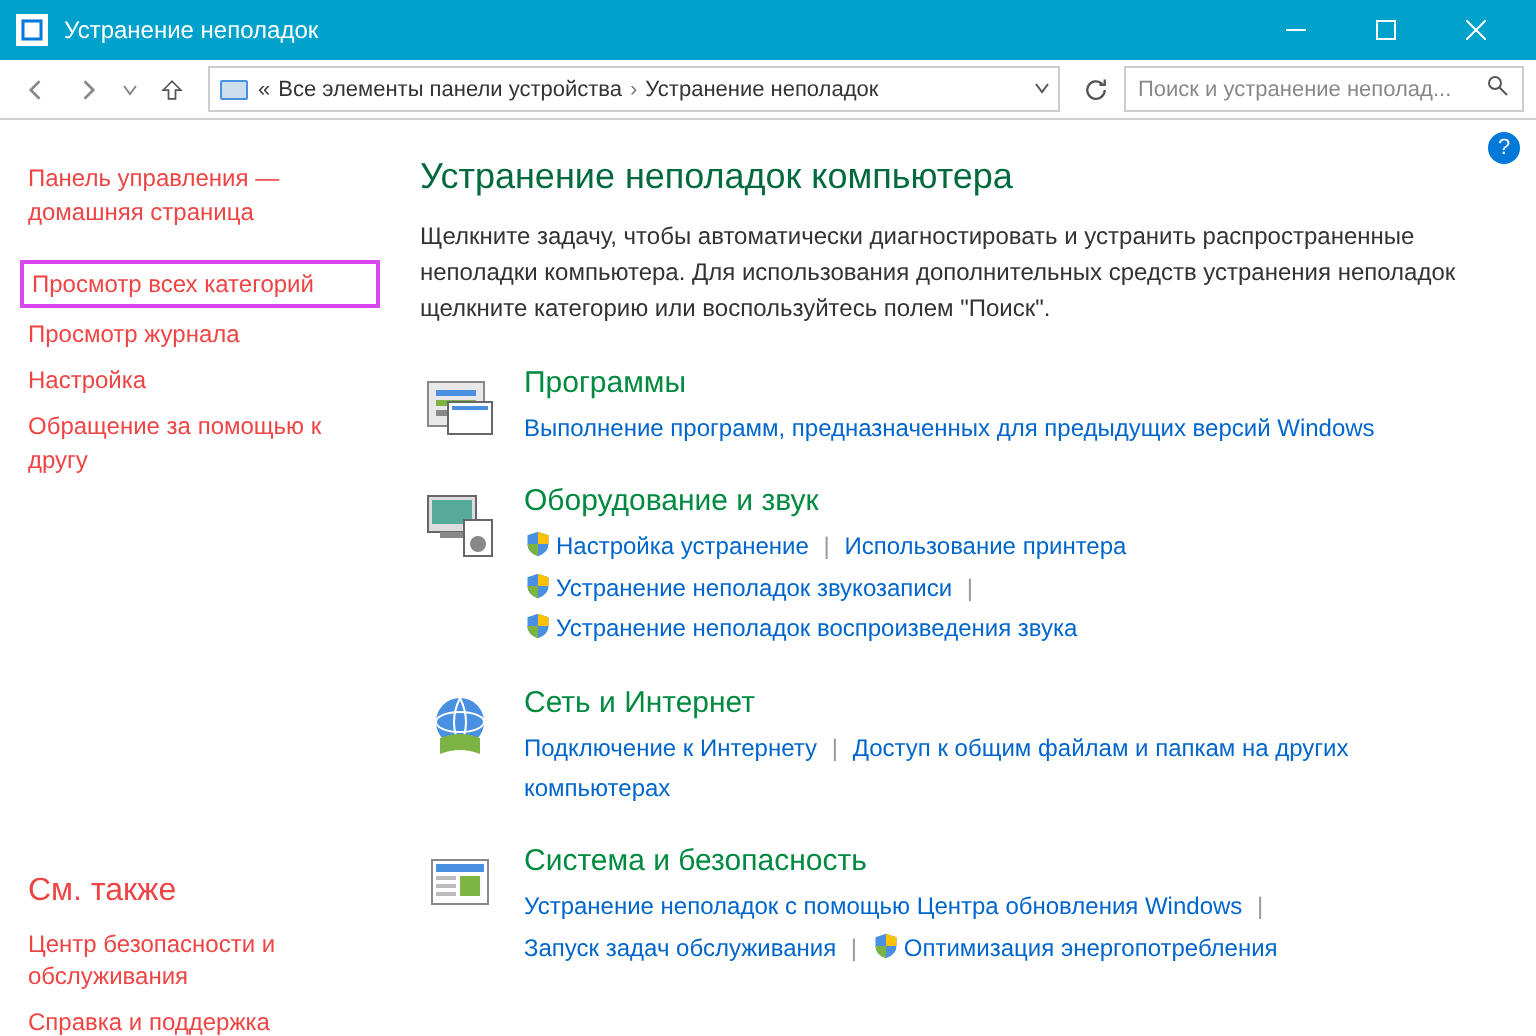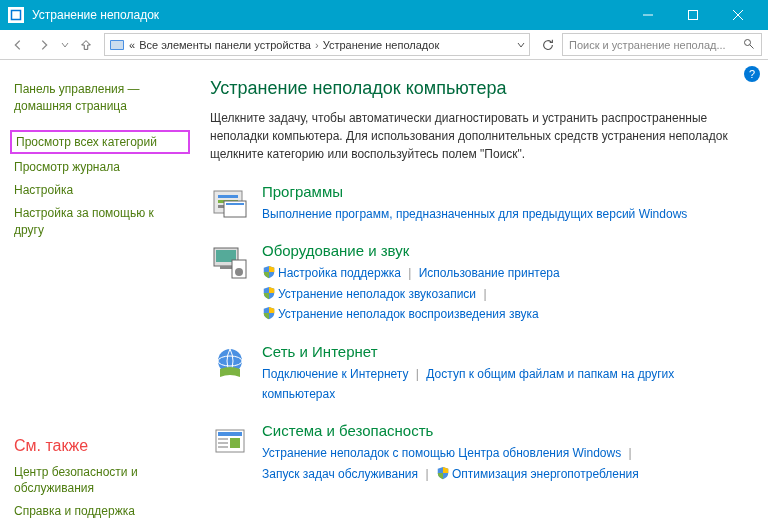--- a/index.html
+++ b/index.html
@@ -23,21 +23,21 @@
 .address .addr-spacer { flex: 1; }
 .address .addr-drop { color: #555; cursor: pointer; }
 .refresh { width: 24px; height: 23px; display: flex; align-items: center; justify-content: center; cursor: pointer; color: #555; }
 .search { width: 200px; height: 23px; border: 1px solid #ccc; display: flex; align-items: center; padding: 0 6px; font-size: 11px; color: #888; }
 .search .s-icon { margin-left: auto; color: #555; }
 
 .content { display: flex; height: calc(100% - 60px); position: relative; }
 .help-icon { position: absolute; top: 6px; right: 8px; width: 16px; height: 16px; border-radius: 50%; background: #0078d7; color: #fff; font-size: 11px; display: flex; align-items: center; justify-content: center; cursor: pointer; }
 
 .sidebar { width: 200px; padding: 18px 14px; font-size: 12px; }
-.sidebar a { display: block; color: #4d7c0f; text-decoration: none; padding: 3px 0; line-height: 1.4; }
+.sidebar a { display: block; color: #ef4444; text-decoration: none; padding: 3px 0; line-height: 1.4; }
 .sidebar .highlighted { border: 2px solid #d946ef; padding: 2px 4px; margin: 2px -4px; }
 .sidebar .see-also { margin-top: 195px; color: #ef4444; font-size: 16px; margin-bottom: 6px; }
 
 .main { flex: 1; padding: 18px 20px 18px 10px; font-size: 12px; overflow-y: auto; }
 .main h1 { font-size: 18px; font-weight: normal; color: #006a3d; margin-bottom: 10px; }
 .main .desc { font-size: 12px; color: #333; line-height: 1.5; margin-bottom: 20px; }
 
 .category { display: flex; gap: 12px; margin-bottom: 18px; justify-content: center; }
 .cat-icon { width: 40px; height: 40px; flex-shrink: 0; display: flex; align-items: center; justify-content: center; }
 .cat-icon svg { width: 40px; height: 40px; }
@@ -131,21 +131,21 @@
 
 <div class="content">
   <div class="help-icon">?</div>
 
   <div class="sidebar">
     <a>Панель управления — домашняя страница</a>
     <div style="height:10px"></div>
     <a class="highlighted">Просмотр всех категорий</a>
     <a>Просмотр журнала</a>
     <a>Настройка</a>
-    <a>Настройка за помощью к другу</a>
+    <a>Обращение за помощью к другу</a>
 
     <div class="see-also">См. также</div>
     <a>Центр безопасности и обслуживания</a>
     <a>Справка и поддержка</a>
 
   </div>
 
   <div class="main">
     <h1>Устранение неполадок компьютера</h1>
     <p class="desc">Щелкните задачу, чтобы автоматически диагностировать и устранить распространенные неполадки компьютера. Для использования дополнительных средств устранения неполадок щелкните категорию или воспользуйтесь полем "Поиск".</p>
@@ -179,21 +179,21 @@
             <circle cx="29" cy="30" r="4" fill="#888"></circle>
           </svg>
       </div>
       <div class="cat-body">
         <div class="cat-title">Оборудование и звук</div>
         <div class="cat-links">
           <span class="shield"><svg viewBox="0 0 16 16">
                 <path d="M8 1 L14 3 L14 8 Q14 13 8 15 Q2 13 2 8 L2 3 Z" fill="#4a90e2"></path>
                 <path d="M8 1 L14 3 L14 8 L8 8 Z" fill="#ffc107"></path>
                 <path d="M8 8 L8 15 Q2 13 2 8 Z" fill="#7cb342"></path>
-              </svg></span><a>Настройка поддержка</a>
+              </svg></span><a>Настройка устранение</a>
           <span class="pipe">|</span>
           <a>Использование принтера</a><br>
           <span class="shield"><svg viewBox="0 0 16 16">
                 <path d="M8 1 L14 3 L14 8 Q14 13 8 15 Q2 13 2 8 L2 3 Z" fill="#4a90e2"></path>
                 <path d="M8 1 L14 3 L14 8 L8 8 Z" fill="#ffc107"></path>
                 <path d="M8 8 L8 15 Q2 13 2 8 Z" fill="#7cb342"></path>
               </svg></span><a>Устранение неполадок звукозаписи</a>
           <span class="pipe">|</span><br>
           <span class="shield"><svg viewBox="0 0 16 16">
                 <path d="M8 1 L14 3 L14 8 Q14 13 8 15 Q2 13 2 8 L2 3 Z" fill="#4a90e2"></path>

